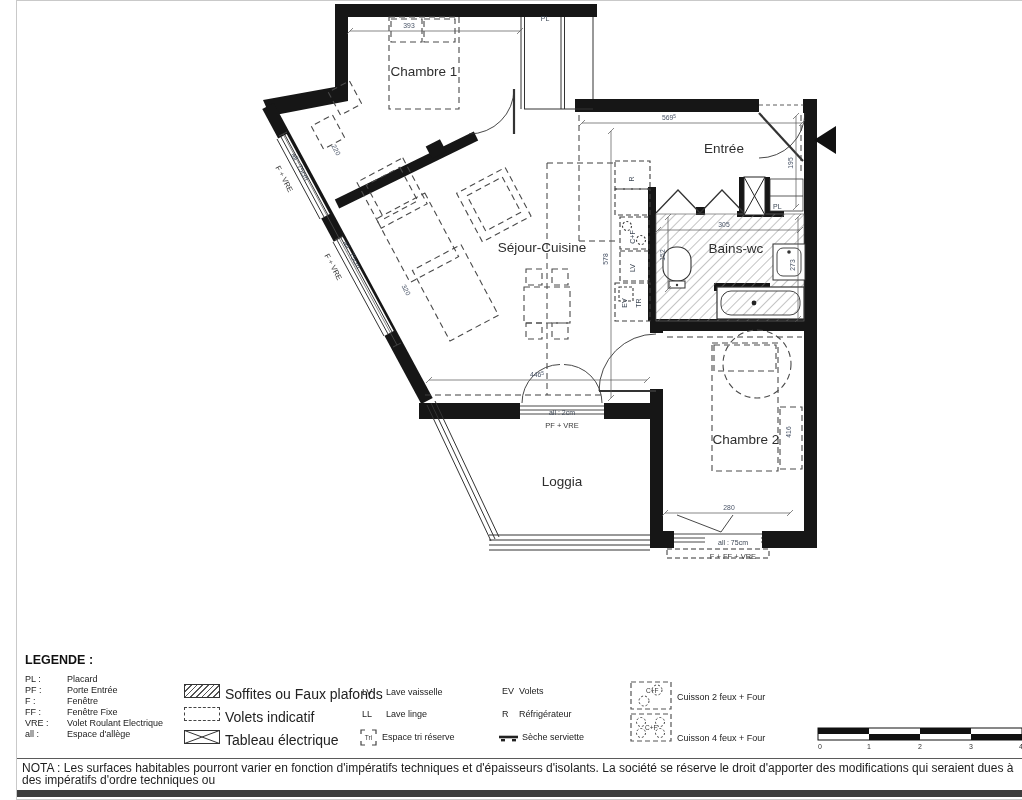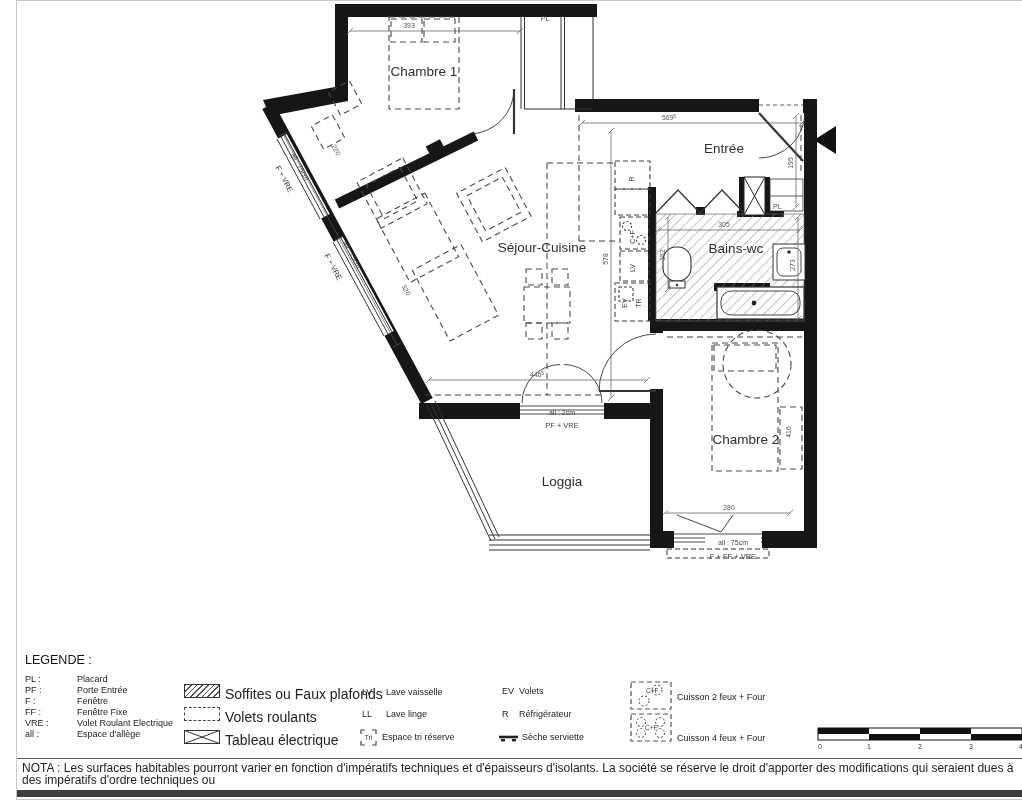--- a/index.html
+++ b/index.html
@@ -4,23 +4,23 @@
 <style>
   html,body{margin:0;padding:0;background:#fff;}
   #page{position:relative;width:1022px;height:800px;background:#fff;border:1px solid #c9c9c9;box-sizing:border-box;overflow:hidden;font-family:"Liberation Sans",sans-serif;margin-left:16px;}
   svg{display:block;}
   svg text{font-family:"Liberation Sans",sans-serif;fill:#333;}
   .room-label{font-size:13.5px;fill:#2e2e2e;}
   .dim{font-size:6.8px;fill:#4a5568;}
   .tag{font-size:7px;fill:#3c4654;}
   .tag-b{font-size:7.5px;fill:#3a3a3a;}
   
-  .legend-title{position:absolute;left:8px;top:652px;font-size:12.5px;font-weight:normal;color:#111;}
+  .legend-title{position:absolute;left:8px;top:652px;font-size:12.5px;font-weight:bold;color:#111;}
   .abbr-row{position:absolute;left:8px;font-size:9px;color:#222;white-space:nowrap;}
-  .abbr-row .a{display:inline-block;width:52px;}
+  .abbr-row .a{display:inline-block;width:42px;}
   .sym-row{position:absolute;font-size:14px;color:#222;white-space:nowrap;}
   .sym-icon{position:absolute;width:36px;height:14px;box-sizing:border-box;}
   .hatch-icon{border:1px solid #333;background:repeating-linear-gradient(135deg,#555 0px,#555 1px,#fff 1px,#fff 4px);}
   .volet-icon{border:1.6px dashed #444;background:#fff;}
   .app-row{position:absolute;font-size:9px;color:#222;white-space:nowrap;}
   .app-row .a{display:inline-block;width:24px;}
   .nota{position:absolute;left:5px;top:762px;width:1012px;font-size:12px;line-height:11.5px;color:#1d1d1d;}
   .sep-line{position:absolute;left:0;top:757px;width:1022px;height:1px;background:#5a5a5a;}
   .bottom-bar{position:absolute;left:0;top:789px;width:1022px;height:7px;background:#3d3d3d;}
 </style>
@@ -288,21 +288,21 @@
   <div class="abbr-row" style="top:673px"><span class="a">PL :</span><span>Placard</span></div>
   <div class="abbr-row" style="top:684px"><span class="a">PF :</span><span>Porte Entrée</span></div>
   <div class="abbr-row" style="top:695px"><span class="a">F :</span><span>Fenêtre</span></div>
   <div class="abbr-row" style="top:706px"><span class="a">FF :</span><span>Fenêtre Fixe</span></div>
   <div class="abbr-row" style="top:717px"><span class="a">VRE :</span><span>Volet Roulant Electrique</span></div>
   <div class="abbr-row" style="top:728px"><span class="a">all :</span><span>Espace d'allège</span></div>
 
   <div class="sym-icon hatch-icon" style="left:167px;top:683px"></div>
   <div class="sym-row" style="left:208px;top:685px">Soffites ou Faux plafonds</div>
   <div class="sym-icon volet-icon" style="left:167px;top:706px"></div>
-  <div class="sym-row" style="left:208px;top:708px">Volets roulants</div>
+  <div class="sym-row" style="left:208px;top:708px">Volets indicatif</div>
   <svg class="sym-icon" style="position:absolute;left:167px;top:729px" width="36" height="14">
     <rect x="0.5" y="0.5" width="35" height="13" fill="#fff" stroke="#333"></rect>
     <line x1="0.5" y1="0.5" x2="35.5" y2="13.5" stroke="#333"></line>
     <line x1="35.5" y1="0.5" x2="0.5" y2="13.5" stroke="#333"></line>
   </svg>
   <div class="sym-row" style="left:208px;top:731px">Tableau électrique</div>
 
   <div class="app-row" style="left:345px;top:686px"><span class="a">LV</span><span>Lave vaisselle</span></div>
   <div class="app-row" style="left:345px;top:708px"><span class="a">LL</span><span>Lave linge</span></div>
   <svg style="position:absolute;left:343px;top:728px" width="17" height="17">

